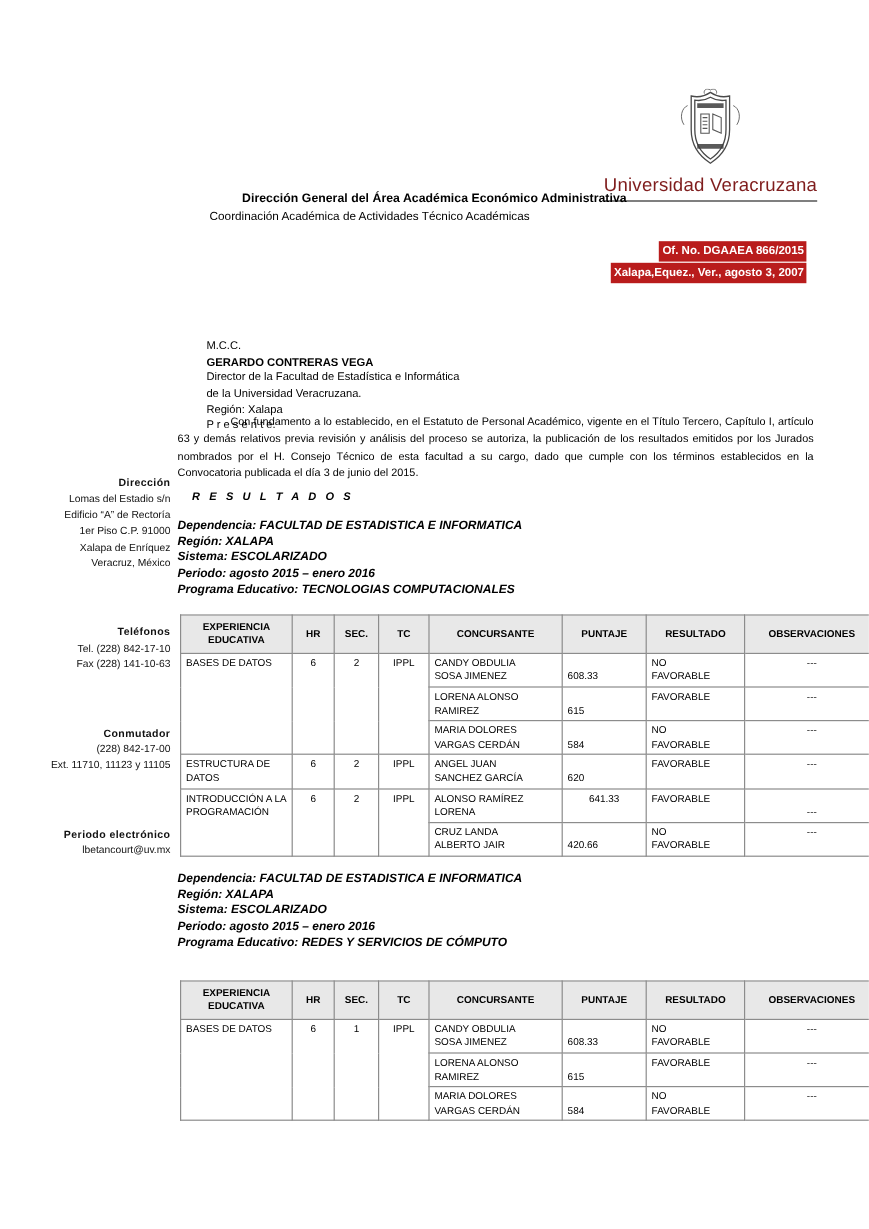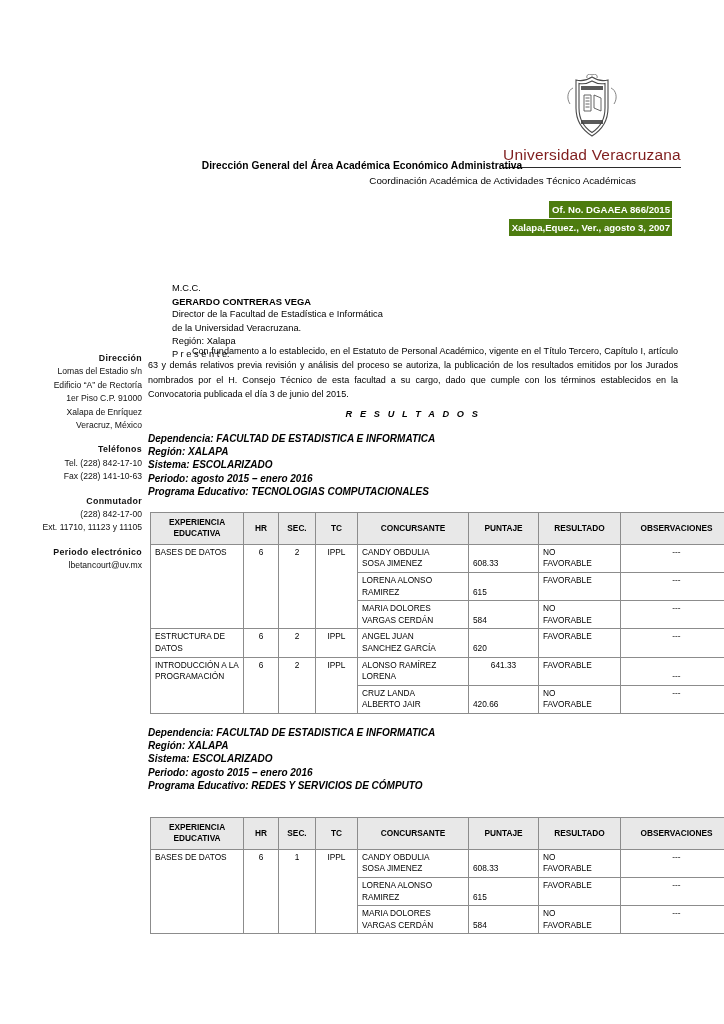--- a/index.html
+++ b/index.html
@@ -49,36 +49,35 @@
     text-align: center;
     font-size: 10.2px;
     font-weight: bold;
     letter-spacing: 0.05px;
   }
   .dept-sub {
     position: absolute;
     top: 175px;
     left: 0;
     width: 616px;
-    text-align: right;
+    text-align: center;
     font-size: 9.8px;
-    padding-left: 20px;
   }
 
   
   .refblock {
     position: absolute;
     top: 200px;
     left: 0;
     width: 672px;
     text-align: right;
     line-height: 15px;
   }
   .refblock span {
-    background: #4d7c0f;
+    background: #b91c1c;
     color: #ffffff;
     font-size: 9.6px;
     font-weight: bold;
     padding: 1px 2px 1px 3px;
     display: inline-block;
   }
 
   
   .addressee {
     position: absolute;
@@ -94,44 +93,43 @@
   .sidebar {
     position: absolute;
     top: 352px;
     left: 14px;
     width: 128px;
     text-align: right;
     font-size: 8.6px;
     line-height: 13.4px;
     color: #111111;
   }
-  .sidebar .grp { margin-bottom: 11px; }
+  .sidebar .grp { margin-bottom: 11px; margin-top: 44px; }
   .sidebar .hd {
     font-weight: bold;
     letter-spacing: 0.35px;
     font-size: 8.8px;
   }
 
   
   .body-par {
     position: absolute;
     top: 344px;
     left: 148px;
     width: 530px;
     font-size: 9.05px;
     line-height: 14.4px;
     text-align: justify;
     text-indent: 44px;
   }
   .resultados {
     position: absolute;
     top: 409px;
-    left: 148px;
+    left: 160px;
     width: 530px;
-    text-align: center;
     font-size: 9.2px;
     font-weight: bold;
     font-style: italic;
     letter-spacing: 2.6px;
   }
 
   
   .meta {
     position: absolute;
     left: 148px;

